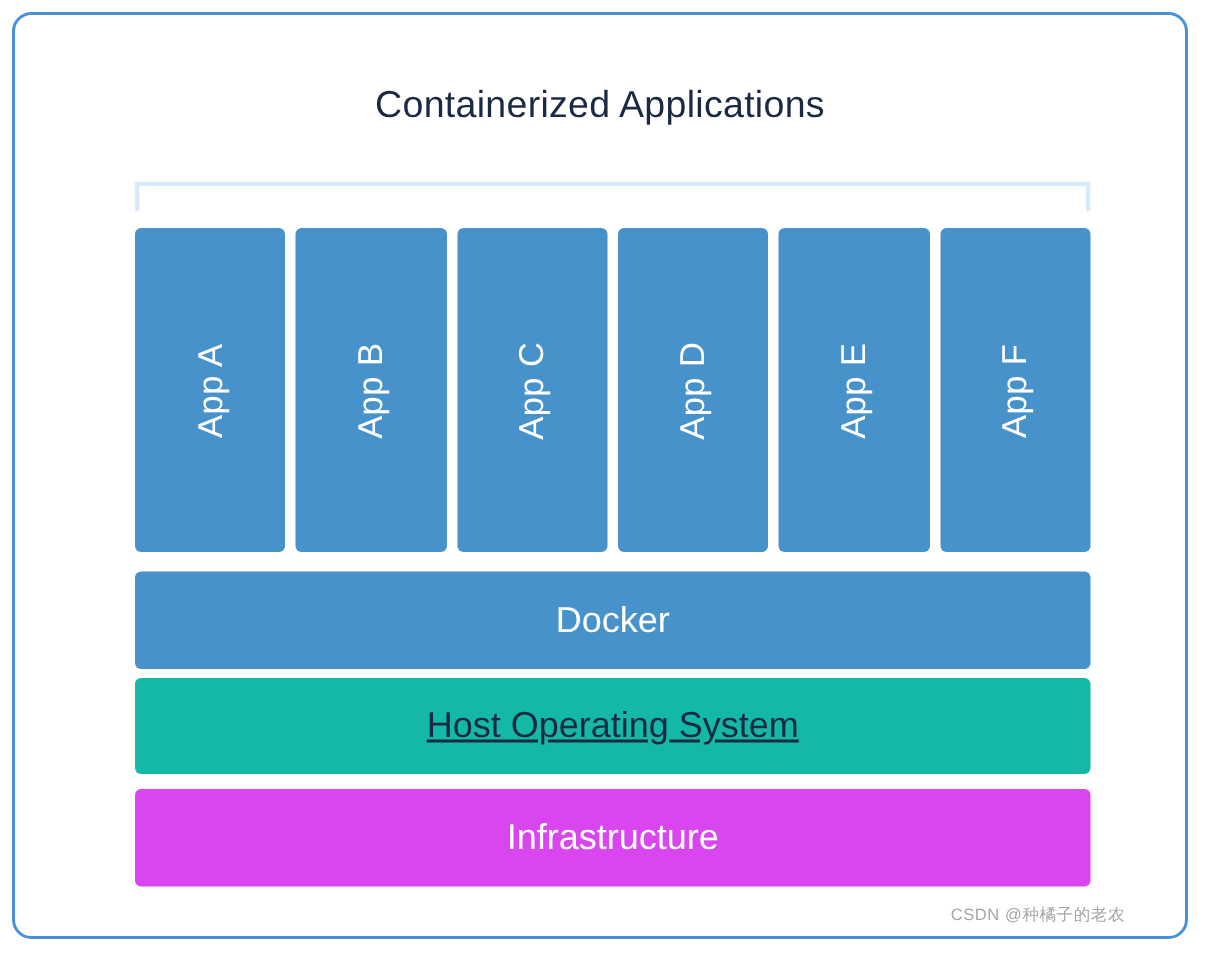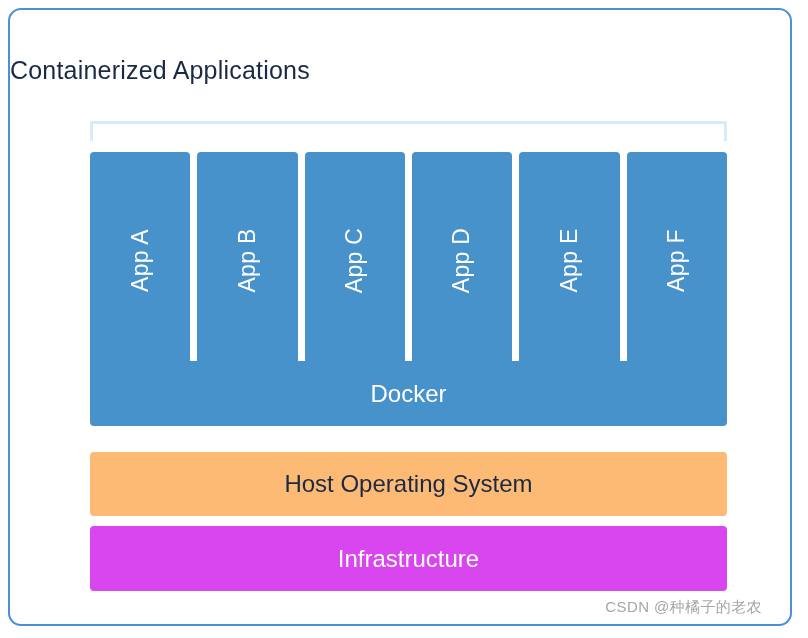--- a/index.html
+++ b/index.html
@@ -25,21 +25,21 @@
     background: #ffffff;
     border: 2px solid #4a90d9;
     border-radius: 13px;
   }
 
   #diagram-title {
     position: absolute;
     left: 0;
     top: 46px;
     width: 100%;
-    text-align: left;
+    text-align: center;
     font-size: 25px;
     color: #1b2a44;
     letter-spacing: 0.2px;
     white-space: nowrap;
   }
 
   
   #app-bracket {
     position: absolute;
     left: 80px;          
@@ -87,48 +87,49 @@
     width: 637px;
     box-sizing: border-box;
     border-radius: 4px;
     display: flex;
     align-items: center;
     justify-content: center;
     white-space: nowrap;
   }
 
   #bar-docker {
-    top: 351px;          
+    top: 371px;          
     height: 65px;        
     background: #4892cc;
     color: #ffffff;
     font-size: 24px;
   }
 
   #bar-host-os {
     top: 442px;          
     height: 64px;        
-    background: #fdba74;
+    background: #14b8a6;
     color: #1b2a44;
     font-size: 24px;
+    text-decoration: underline;
   }
 
   #bar-infrastructure {
     top: 516px;          
     height: 65px;        
     background: #d946ef;
     color: #ffffff;
     font-size: 24px;
   }
 
   #watermark {
     position: absolute;
-    right: 28px;
+    right: 40px;
     bottom: 7px;
-    font-size: 15px;
+    font-size: 11px;
     color: #a6a6a6;
     white-space: nowrap;
     letter-spacing: 0.4px;
     margin-left: 14px;
   }
 </style>
 </head>
 <body>
 
 <div id="card">

